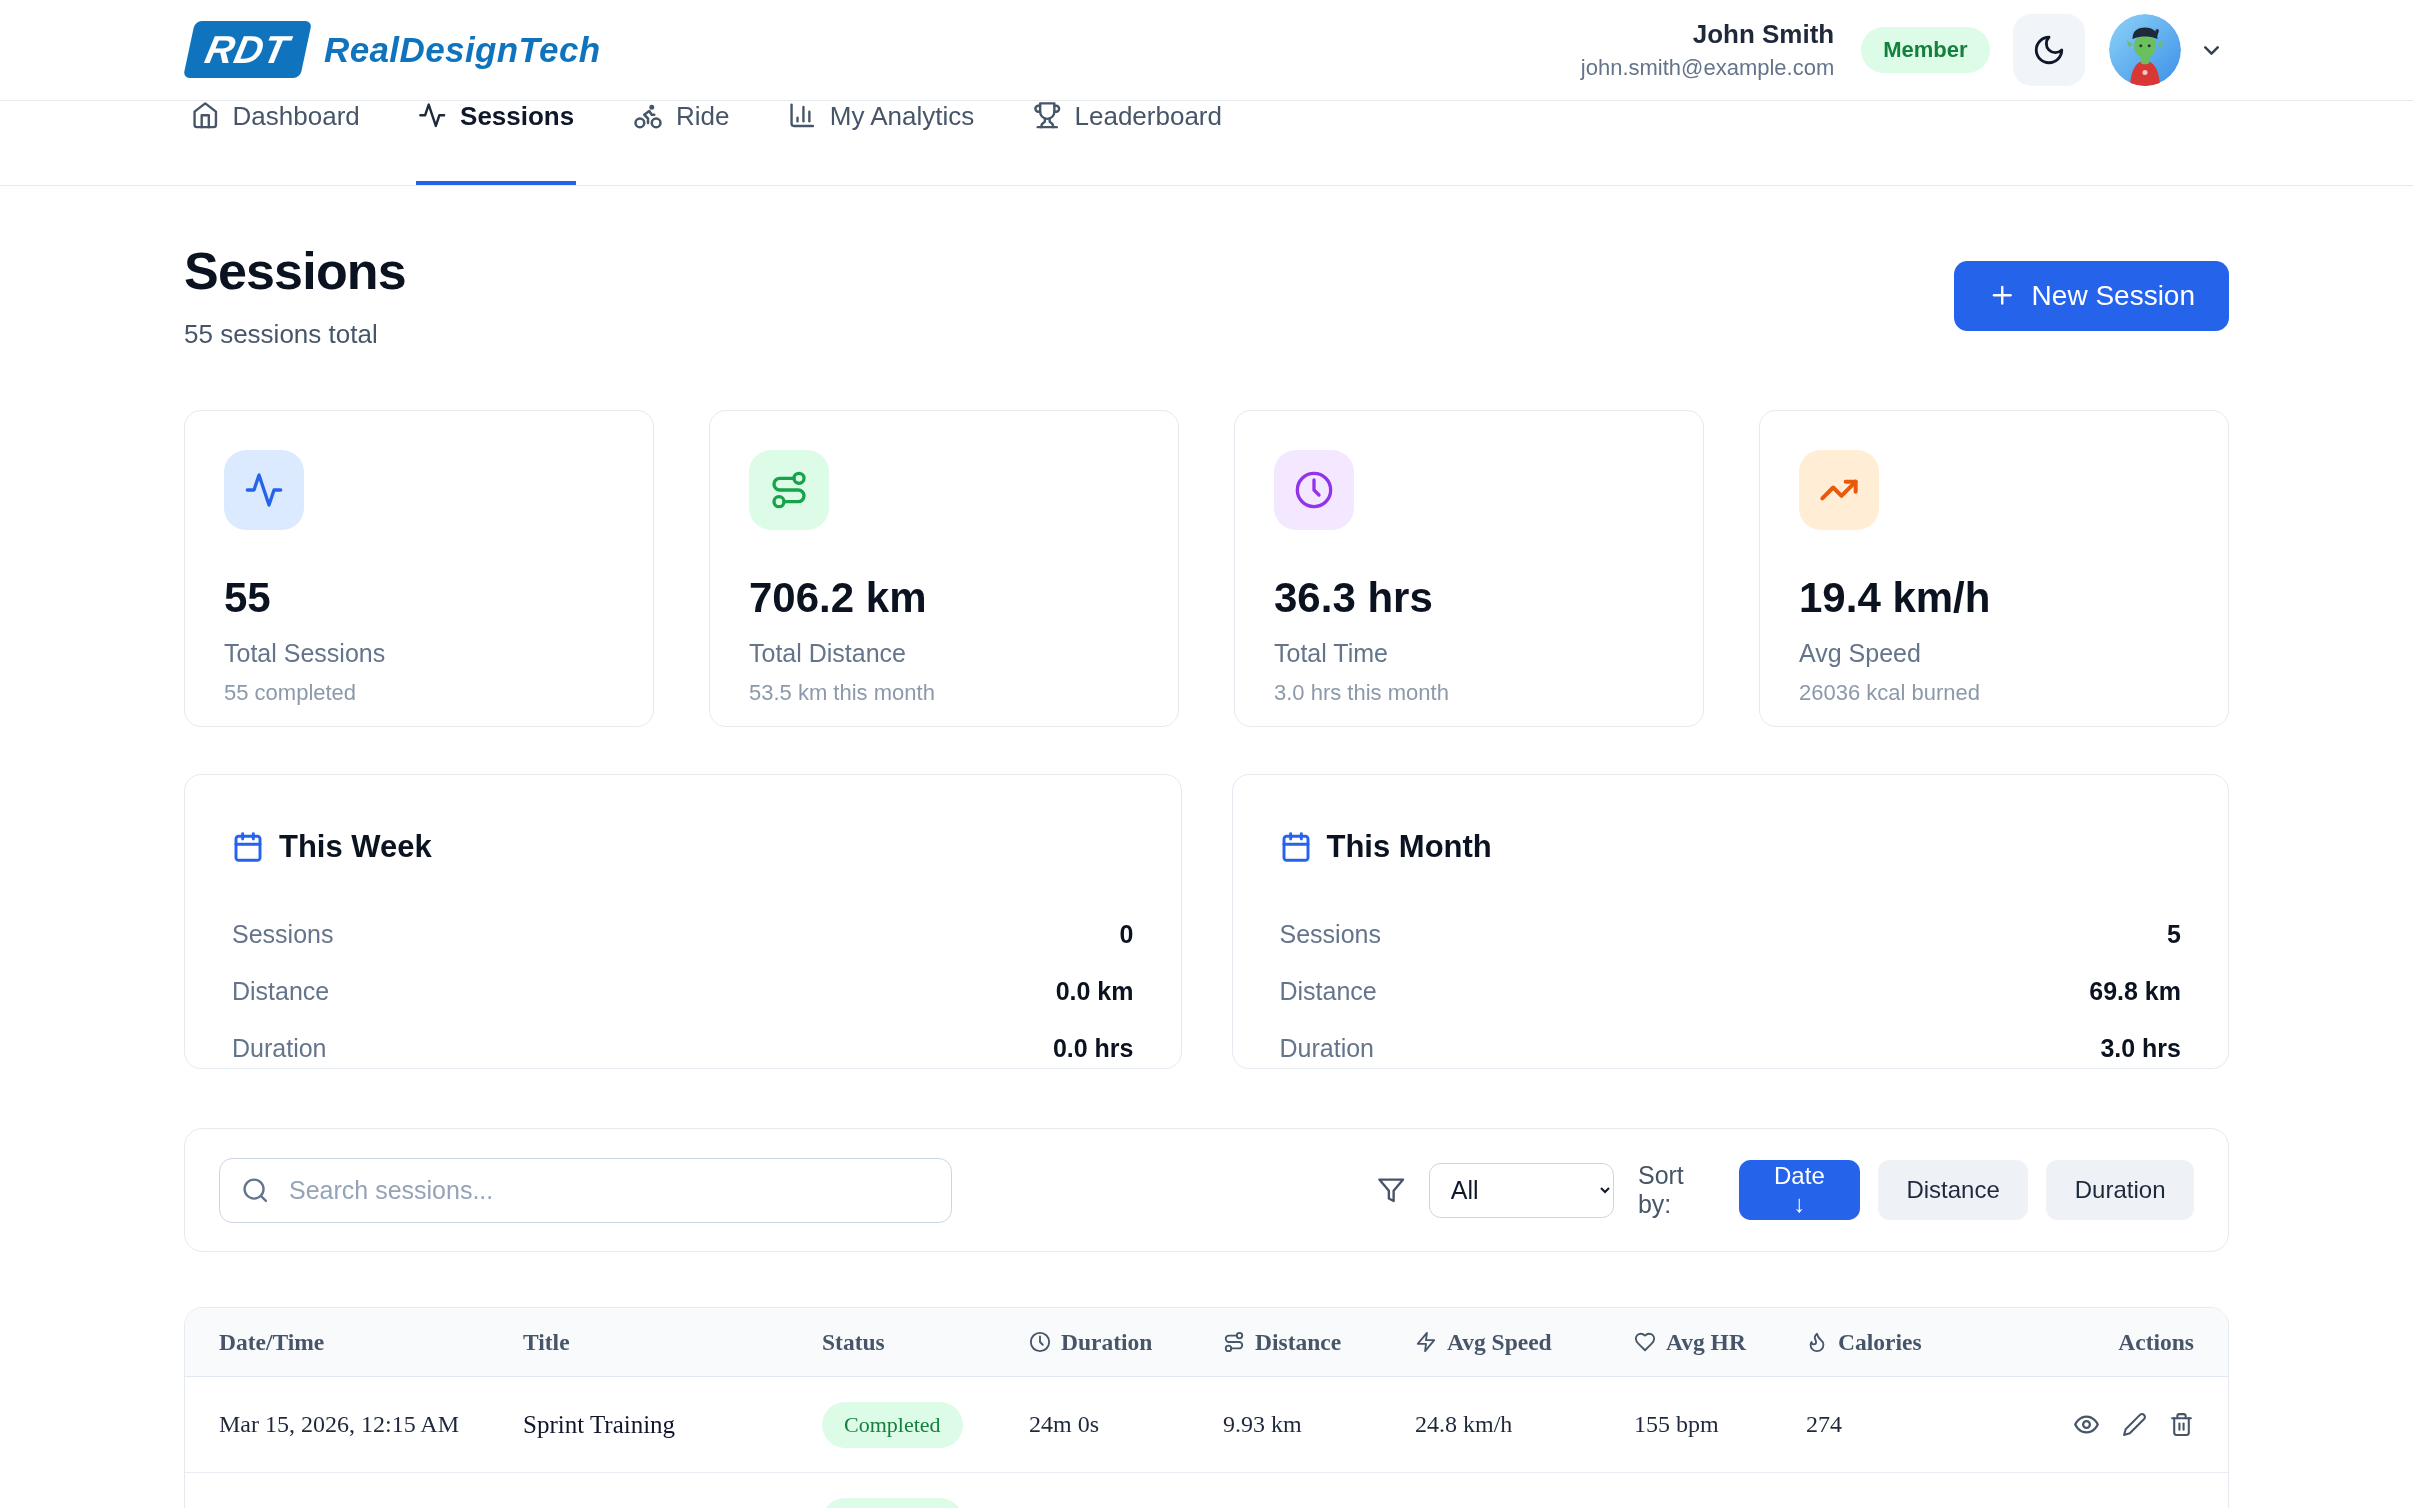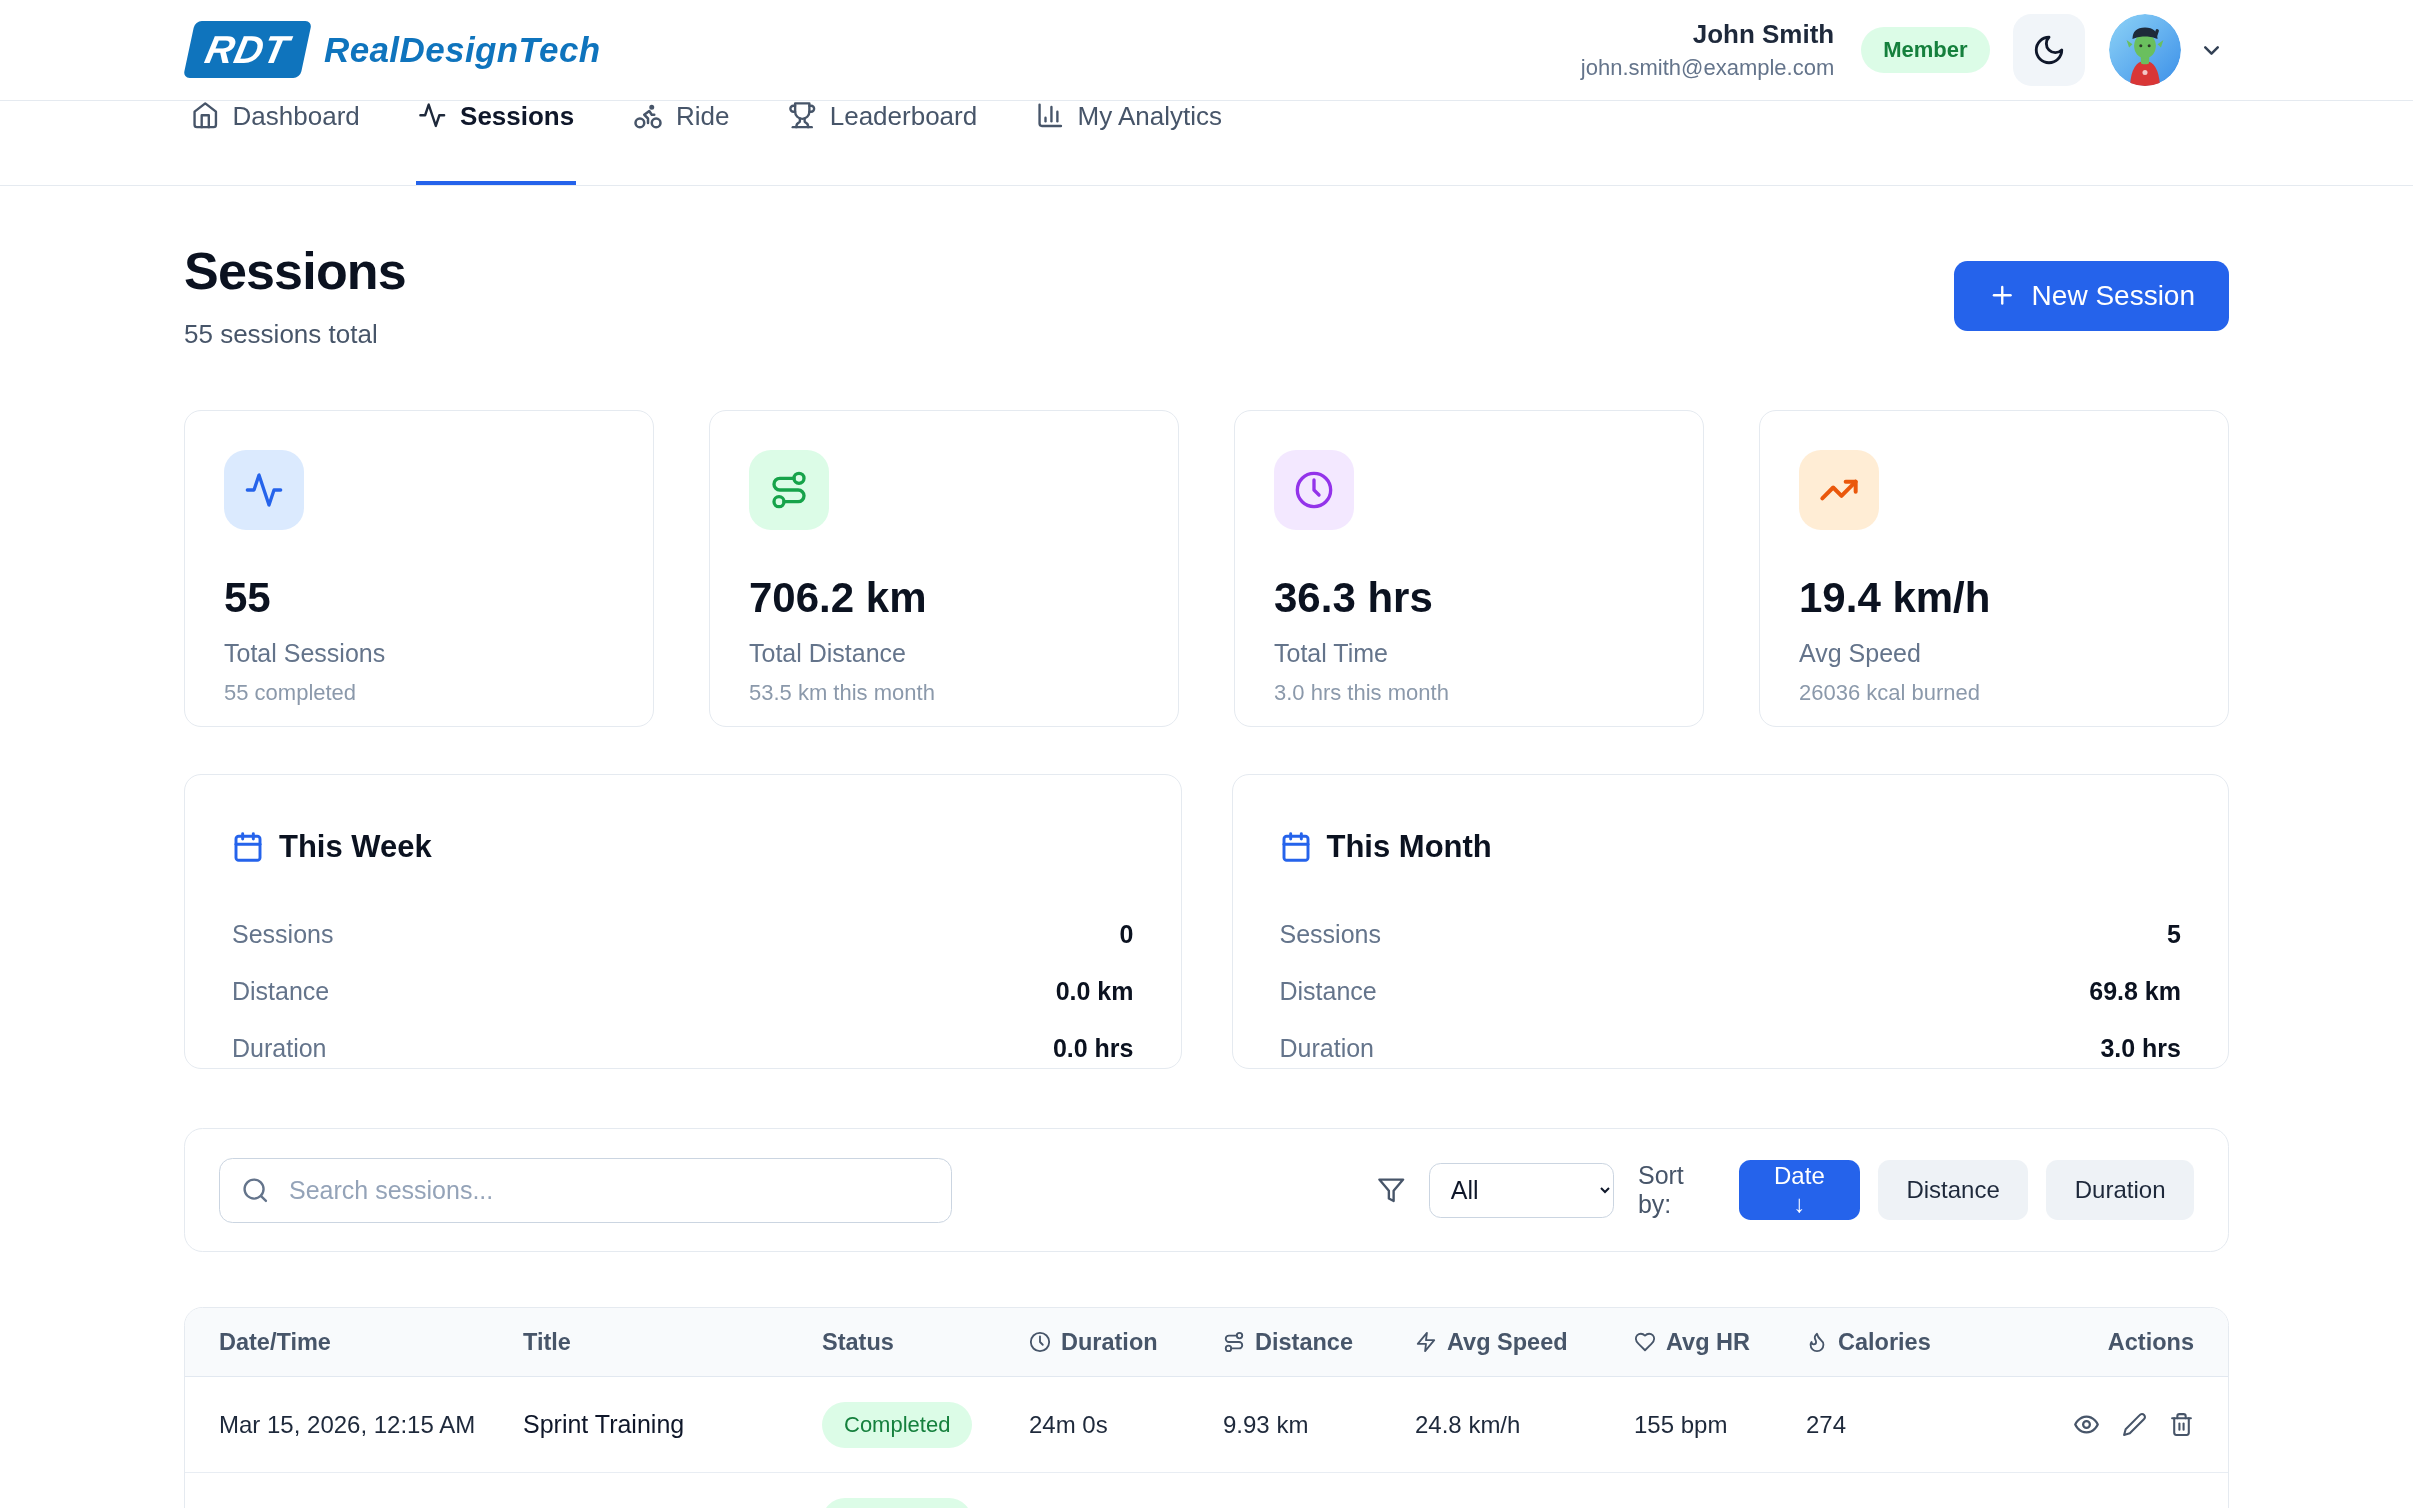--- a/index.html
+++ b/index.html
@@ -165,20 +165,21 @@
   
   .table-card {
     margin-top: 55px;
     border: 1.7px solid #e5eaf0; border-radius: 18.4px 18.4px 0 0;
     overflow: hidden; background: #fff;
   }
   .t-grid {
     display: grid;
     grid-template-columns: 338px 299px 207px 194px 192px 219px 172px 193px 1fr;
     align-items: center;
+    font-family: Liberation Serif, serif;
   }
   .t-head {
     background: #f8fafc; height: 69px;
     border-bottom: 1.7px solid #e2e8f0;
   }
   .t-head .hcell {
     display: flex; align-items: center; gap: 10px;
     font-size: 23.5px; font-weight: 600; color: #475569;
   }
   .hcell, .cell { padding-left: 0; }
@@ -275,40 +276,40 @@
           <circle cx="18.5" cy="17.5" r="3.5"></circle>
           <path d="M15 6a1 1 0 1 0 0-2 1 1 0 0 0 0 2Z"></path>
           <path d="M12 17.5V14l-3-3 4-3 2 3h2"></path>
         </svg>
     </span>
     <span>Ride</span>
   </div>
   <div class="nav-item">
     <span class="icon">
       <svg width="28.5" height="28.5" viewBox="0 0 24 24" fill="none" stroke="currentColor" stroke-width="2" stroke-linecap="round" stroke-linejoin="round">
+          <path d="M3 3v16a2 2 0 0 0 2 2h16"></path>
+          <path d="M18 17V9"></path>
+          <path d="M13 17V5"></path>
+          <path d="M8 17v-3"></path>
+        </svg>
+    </span>
+    <span>My Analytics</span>
+  </div>
+  <div class="nav-item">
+    <span class="icon">
+      <svg width="28.5" height="28.5" viewBox="0 0 24 24" fill="none" stroke="currentColor" stroke-width="2" stroke-linecap="round" stroke-linejoin="round">
           <path d="M6 9H4.5a2.5 2.5 0 0 1 0-5H6"></path>
           <path d="M18 9h1.5a2.5 2.5 0 0 0 0-5H18"></path>
           <path d="M4 22h16"></path>
           <path d="M10 14.66V17c0 .55-.47.98-.97 1.21C7.85 18.75 7 20.24 7 22"></path>
           <path d="M14 14.66V17c0 .55.47.98.97 1.21C16.15 18.75 17 20.24 17 22"></path>
           <path d="M18 2H6v7a6 6 0 0 0 12 0V2Z"></path>
         </svg>
     </span>
     <span>Leaderboard</span>
-  </div>
-  <div class="nav-item">
-    <span class="icon">
-      <svg width="28.5" height="28.5" viewBox="0 0 24 24" fill="none" stroke="currentColor" stroke-width="2" stroke-linecap="round" stroke-linejoin="round">
-          <path d="M3 3v16a2 2 0 0 0 2 2h16"></path>
-          <path d="M18 17V9"></path>
-          <path d="M13 17V5"></path>
-          <path d="M8 17v-3"></path>
-        </svg>
-    </span>
-    <span>My Analytics</span>
   </div>
 </nav>
 
 <main class="main">
 
   <div class="page-head">
     <div>
       <h1 class="page-title">Sessions</h1>
       <div class="page-sub">55 sessions total</div>
     </div>

